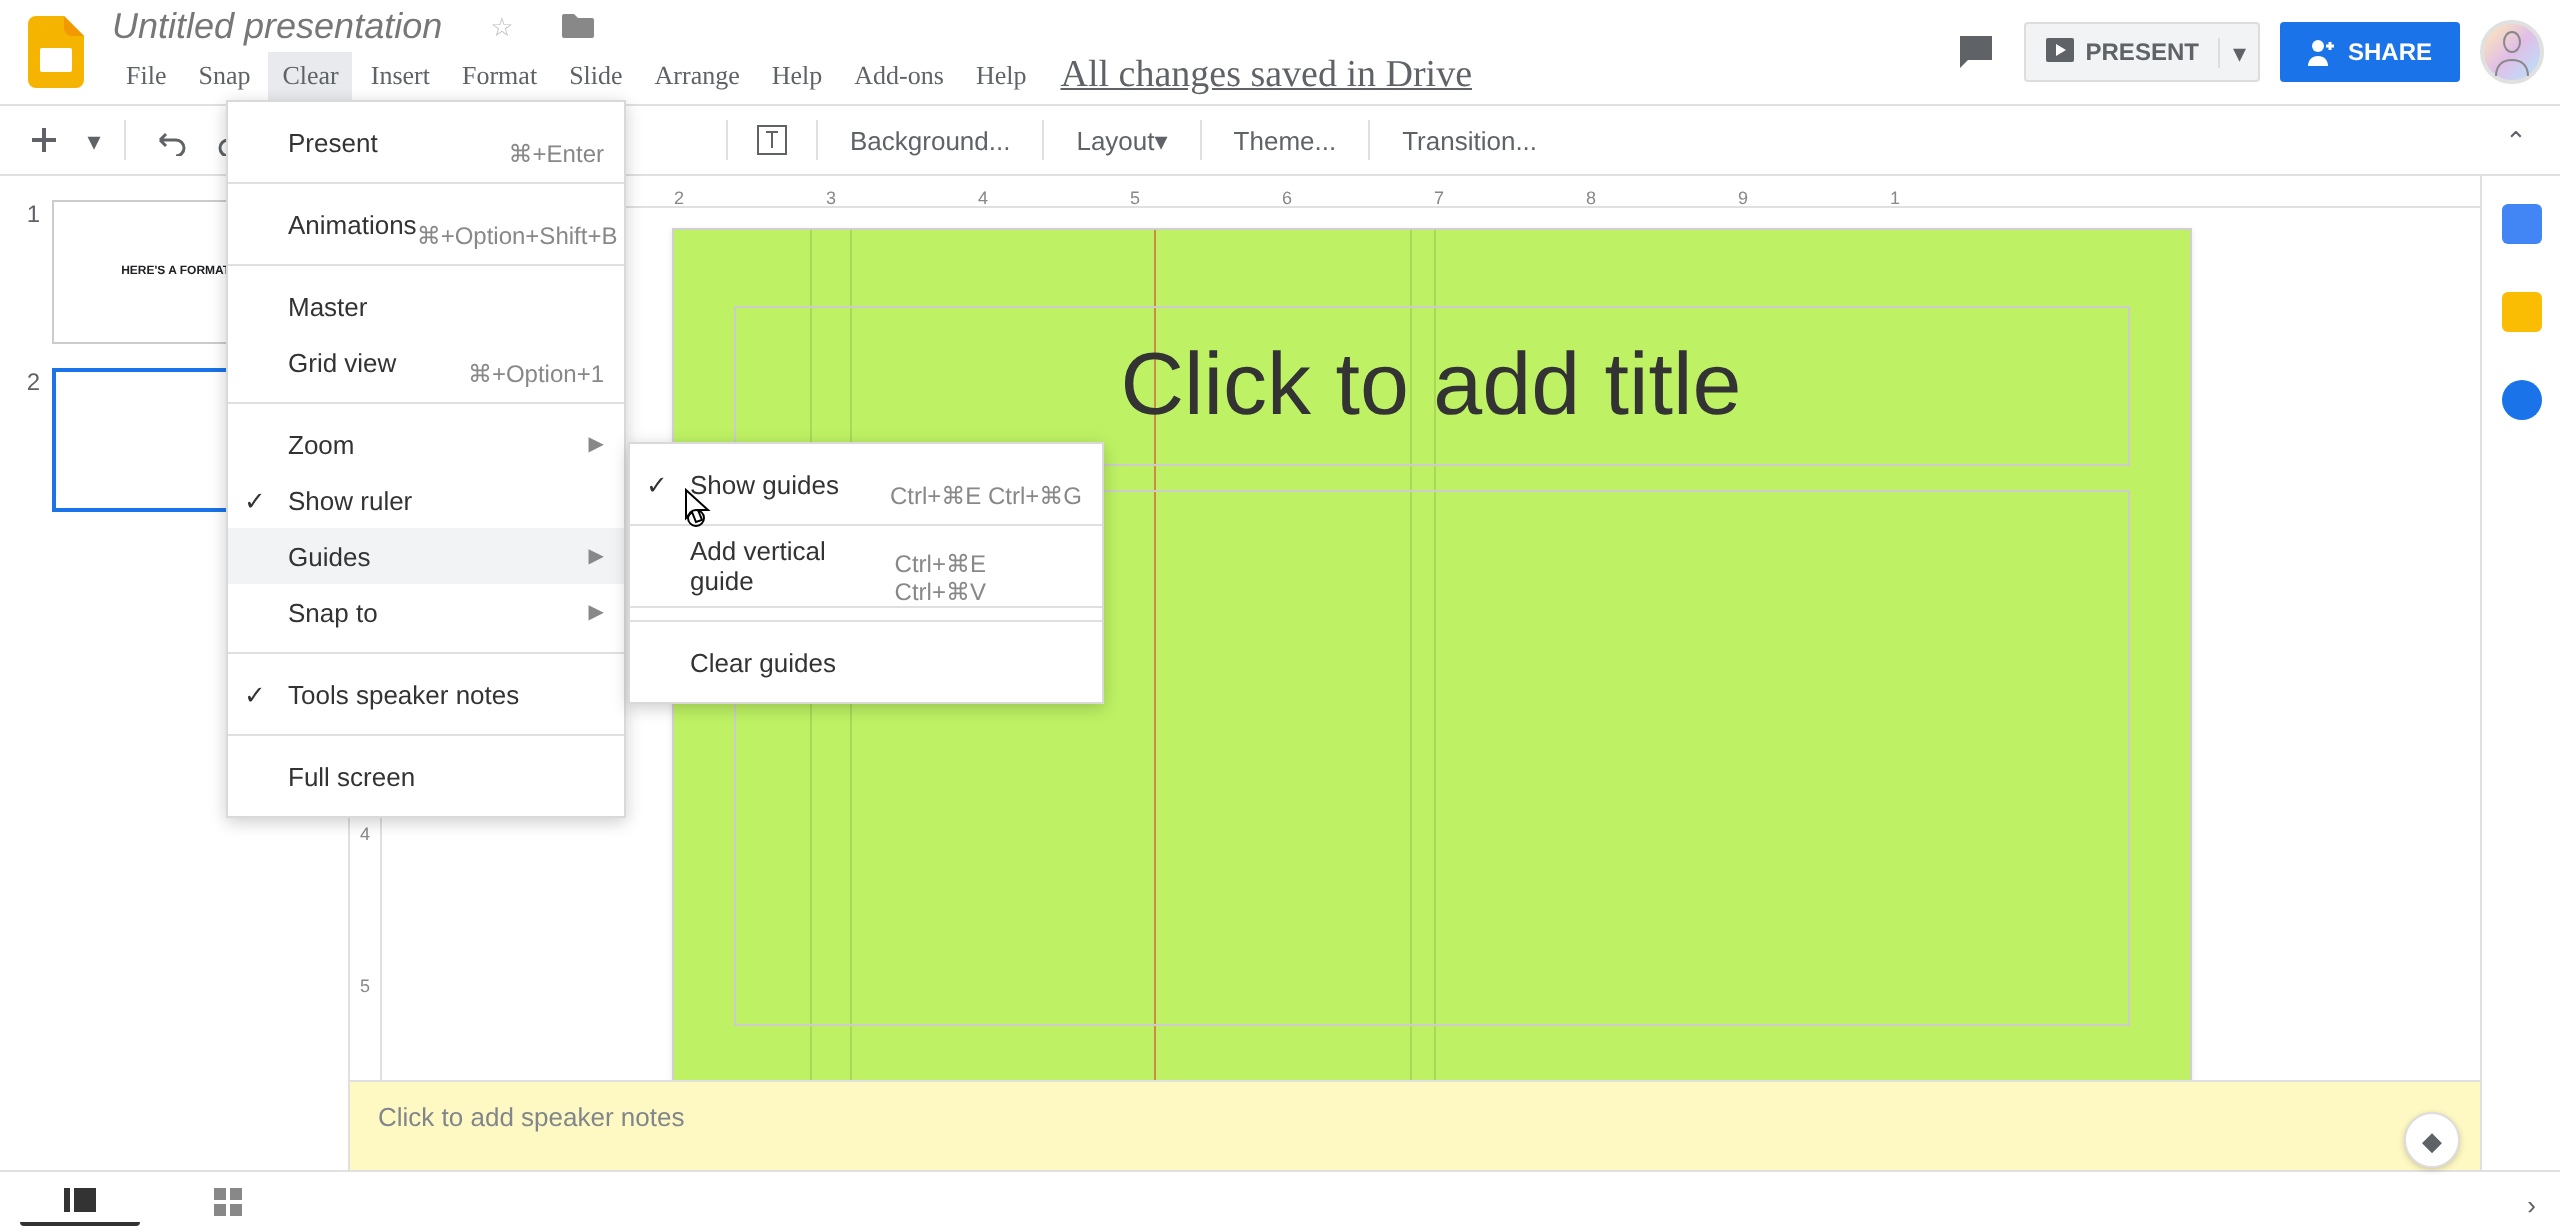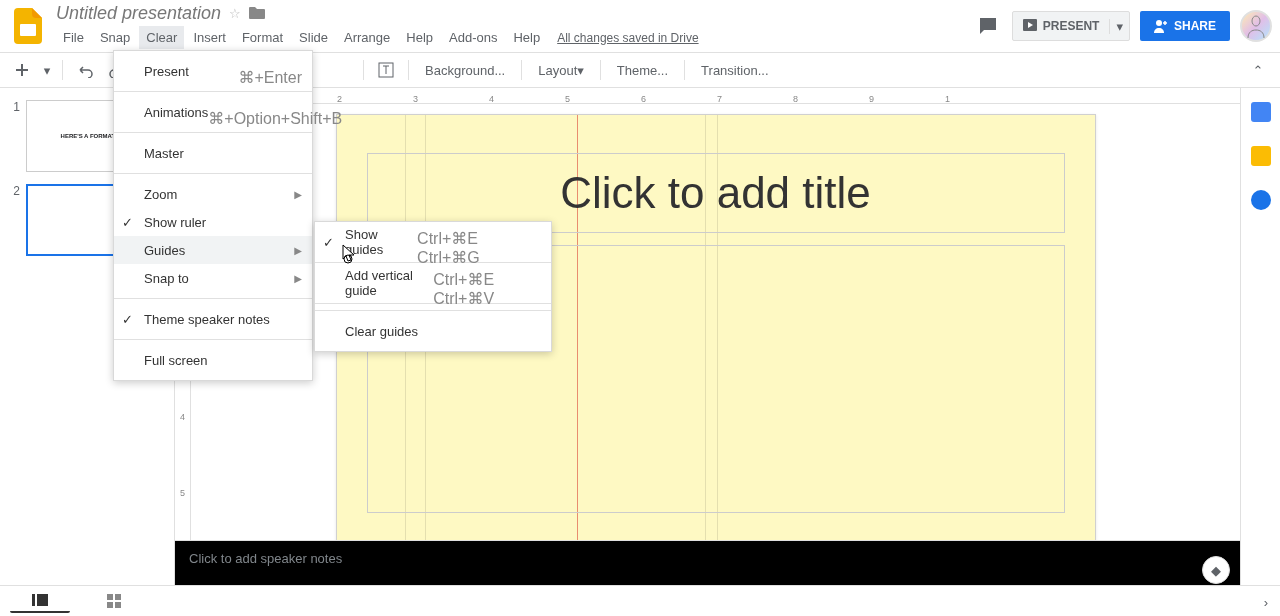--- a/index.html
+++ b/index.html
@@ -3,27 +3,27 @@
 <meta charset="utf-8">
 <style>
 * { box-sizing: border-box; margin: 0; padding: 0; }
 body { font-family: Arial, sans-serif; font-size: 13px; color: #202124; background: #fff; overflow: hidden; width: 1280px; height: 616px; position: relative; }
 
 
 .header { height: 52px; display: flex; align-items: center; padding: 0 8px; }
 .logo { width: 40px; height: 40px; display: flex; align-items: center; justify-content: center; margin-right: 8px; }
 .logo svg { width: 28px; height: 36px; }
 .title-area { flex: 1; }
-.title-row { display: flex; align-items: center; gap: 8px; }
+.title-row { display: flex; align-items: center; gap: 24px; }
 .doc-title { font-size: 18px; color: #777; font-style: italic; }
 .star-icon, .folder-icon { color: #bbb; cursor: pointer; }
-.menu-bar { display: flex; gap: 2px; margin-top: 2px; align-items: center; }
+.menu-bar { display: flex; gap: 2px; margin-top: 2px; align-items: center; font-family: Liberation Serif, serif; }
 .menu-item { padding: 4px 7px; color: #5f6368; cursor: pointer; font-size: 13px; }
 .menu-item.active { background: #e8eaed; }
-.saved-text { color: #5f6368; text-decoration: underline; margin-left: 8px; font-size: 12px; cursor: pointer; }
+.saved-text { color: #5f6368; text-decoration: underline; margin-left: 8px; font-size: 19px; cursor: pointer; }
 .header-actions { display: flex; align-items: center; gap: 10px; }
 .comment-btn { width: 28px; height: 28px; display: flex; align-items: center; justify-content: center; color: #5f6368; cursor: pointer; }
 .present-btn { background: #f1f3f4; border: 1px solid #ddd; display: flex; align-items: center; height: 30px; border-radius: 2px; cursor: pointer; }
 .present-btn-main { padding: 0 10px; display: flex; align-items: center; gap: 6px; font-size: 12px; font-weight: bold; color: #5f6368; }
 .present-btn-arrow { border-left: 1px solid #ddd; padding: 0 6px; color: #5f6368; }
 .share-btn { background: #1a73e8; color: #fff; padding: 0 14px; height: 30px; border-radius: 2px; display: flex; align-items: center; gap: 6px; font-size: 12px; font-weight: bold; cursor: pointer; }
 .avatar { width: 32px; height: 32px; border-radius: 50%; border: 2px solid #e0e0e0; background: linear-gradient(135deg, #ffecb3, #e1bee7, #b3e5fc); display: flex; align-items: center; justify-content: center; }
 
 
 .toolbar { height: 36px; border-top: 1px solid #e0e0e0; border-bottom: 1px solid #e0e0e0; display: flex; align-items: center; padding: 0 8px; gap: 4px; }
@@ -40,21 +40,21 @@
 .thumb { flex: 1; height: 72px; border: 1px solid #ccc; background: #fff; cursor: pointer; position: relative; display: flex; align-items: center; justify-content: center; overflow: hidden; }
 .thumb.selected { border: 2px solid #1a73e8; }
 .thumb-text { font-size: 6px; text-align: center; font-weight: bold; padding: 4px; text-transform: uppercase; }
 
 .canvas-area { flex: 1; background: #fff; position: relative; overflow: hidden; }
 .ruler-h { height: 16px; background: #fff; border-bottom: 1px solid #e0e0e0; margin-left: 16px; position: relative; font-size: 9px; color: #888; }
 .ruler-h .tick { position: absolute; top: 6px; }
 .ruler-v { position: absolute; left: 0; top: 16px; width: 16px; bottom: 0; background: #fff; border-right: 1px solid #e0e0e0; font-size: 9px; color: #888; }
 .ruler-v .tick { position: absolute; left: 5px; }
 .canvas-wrap { position: absolute; left: 16px; top: 16px; right: 0; bottom: 0; display: flex; align-items: flex-start; justify-content: center; padding-top: 10px; }
-.slide { width: 760px; height: 430px; background: #fef9c3; box-shadow: 0 1px 3px rgba(0,0,0,0.1); border: 1px solid #d0d0d0; position: relative; }
+.slide { width: 760px; height: 430px; background: #bef264; box-shadow: 0 1px 3px rgba(0,0,0,0.1); border: 1px solid #d0d0d0; position: relative; }
 .guide-v { position: absolute; top: 0; bottom: 0; width: 1px; background: rgba(219,68,55,0.6); }
 .slide-title { position: absolute; left: 30px; right: 30px; top: 38px; height: 80px; border: 1px solid #ccc; display: flex; align-items: center; justify-content: center; font-size: 44px; color: #333; }
 .slide-body { position: absolute; left: 30px; right: 30px; top: 130px; bottom: 30px; border: 1px solid #ccc; padding: 10px 14px; font-size: 20px; color: #777; }
 .speaker-notes { height: 45px; border-top: 1px solid #e0e0e0; padding: 10px 14px; font-size: 13px; color: #80868b; }
 
 
 .right-panel { width: 40px; border-left: 1px solid #e0e0e0; background: #fff; display: flex; flex-direction: column; align-items: center; padding-top: 14px; gap: 24px; }
 .side-icon { width: 20px; height: 20px; border-radius: 3px; }
 
 
@@ -65,21 +65,21 @@
 .right-arrow { position: absolute; right: 12px; bottom: 6px; color: #5f6368; cursor: pointer; }
 
 
 .dropdown { position: absolute; background: #fff; border: 1px solid rgba(0,0,0,0.15); box-shadow: 0 2px 8px rgba(0,0,0,0.2); z-index: 1000; padding: 6px 0; font-size: 13px; color: #333; }
 .view-menu { left: 113px; top: 50px; width: 200px; }
 .guides-submenu { left: 314px; top: 221px; width: 238px; }
 .dd-item { height: 28px; display: flex; align-items: center; padding: 0 10px 0 30px; cursor: pointer; position: relative; }
 .dd-item:hover, .dd-item.highlighted { background: #f1f3f4; }
 .dd-item .check { position: absolute; left: 8px; color: #333; }
 .dd-item .arrow { position: absolute; right: 10px; color: #888; font-size: 10px; }
-.dd-item .shortcut { margin-left: auto; color: #888; font-size: 16px; margin-top: 12px; }
+.dd-item .shortcut { margin-left: auto; color: #888; font-size: 12px; margin-top: 12px; }
 .dd-sep { height: 1px; background: #e0e0e0; margin: 6px 0; }
 
 
 .cursor-overlay { position: absolute; left: 339px; top: 244px; z-index: 2000; pointer-events: none; }
 </style>
 </head>
 <body>
 
 <div class="header">
   <div class="logo">
@@ -220,21 +220,21 @@
       <div class="slide">
         <div class="guide-v" style="left:68px;background:rgba(0,0,0,0.1)"></div>
         <div class="guide-v" style="left:88px;background:rgba(0,0,0,0.1)"></div>
         <div class="guide-v" style="left:240px"></div>
         <div class="guide-v" style="left:368px;background:rgba(0,0,0,0.1)"></div>
         <div class="guide-v" style="left:380px;background:rgba(0,0,0,0.1)"></div>
         <div class="slide-title">Click to add title</div>
         <div class="slide-body">Click to add text</div>
       </div>
     </div>
-    <div class="speaker-notes" style="position:absolute;left:0;right:0;bottom:0;background:#000000">Click to add speaker notes</div>
+    <div class="speaker-notes" style="position:absolute;left:0;right:0;bottom:0;background:#fef9c3">Click to add speaker notes</div>
   </div>
 
   <div class="right-panel">
     <div class="side-icon" style="background:#4285f4"></div>
     <div class="side-icon" style="background:#fbbc04"></div>
     <div class="side-icon" style="background:#1a73e8;border-radius:50%"></div>
   </div>
 </div>
 
 <div class="bottom-bar">
@@ -263,41 +263,45 @@
     </div>
   <div class="dd-sep"></div>
   <div class="dd-item">
       <span>Animations</span>
       <span class="shortcut">⌘+Option+Shift+B</span>
     </div>
   <div class="dd-sep"></div>
   <div class="dd-item">
       <span>Master</span>
     </div>
+  <div class="dd-item">
+      <span>Grid view</span>
+      <span class="shortcut">⌘+Option+1</span>
+    </div>
   <div class="dd-sep"></div>
   <div class="dd-item">
       <span>Zoom</span>
       <span class="arrow">▶</span>
     </div>
   <div class="dd-item">
       <span class="check">✓</span>
       <span>Show ruler</span>
     </div>
   <div class="dd-item highlighted">
       <span>Guides</span>
       <span class="arrow">▶</span>
     </div>
   <div class="dd-item">
       <span>Snap to</span>
       <span class="arrow">▶</span>
     </div>
   <div class="dd-sep"></div>
   <div class="dd-item">
       <span class="check">✓</span>
-      <span>Theme speaker notes</span>
+      <span>Tools speaker notes</span>
     </div>
   <div class="dd-sep"></div>
   <div class="dd-item">
       <span>Full screen</span>
     </div>
 </div>
 
 <div class="dropdown guides-submenu">
   <div class="dd-item">
       <span class="check">✓</span>

